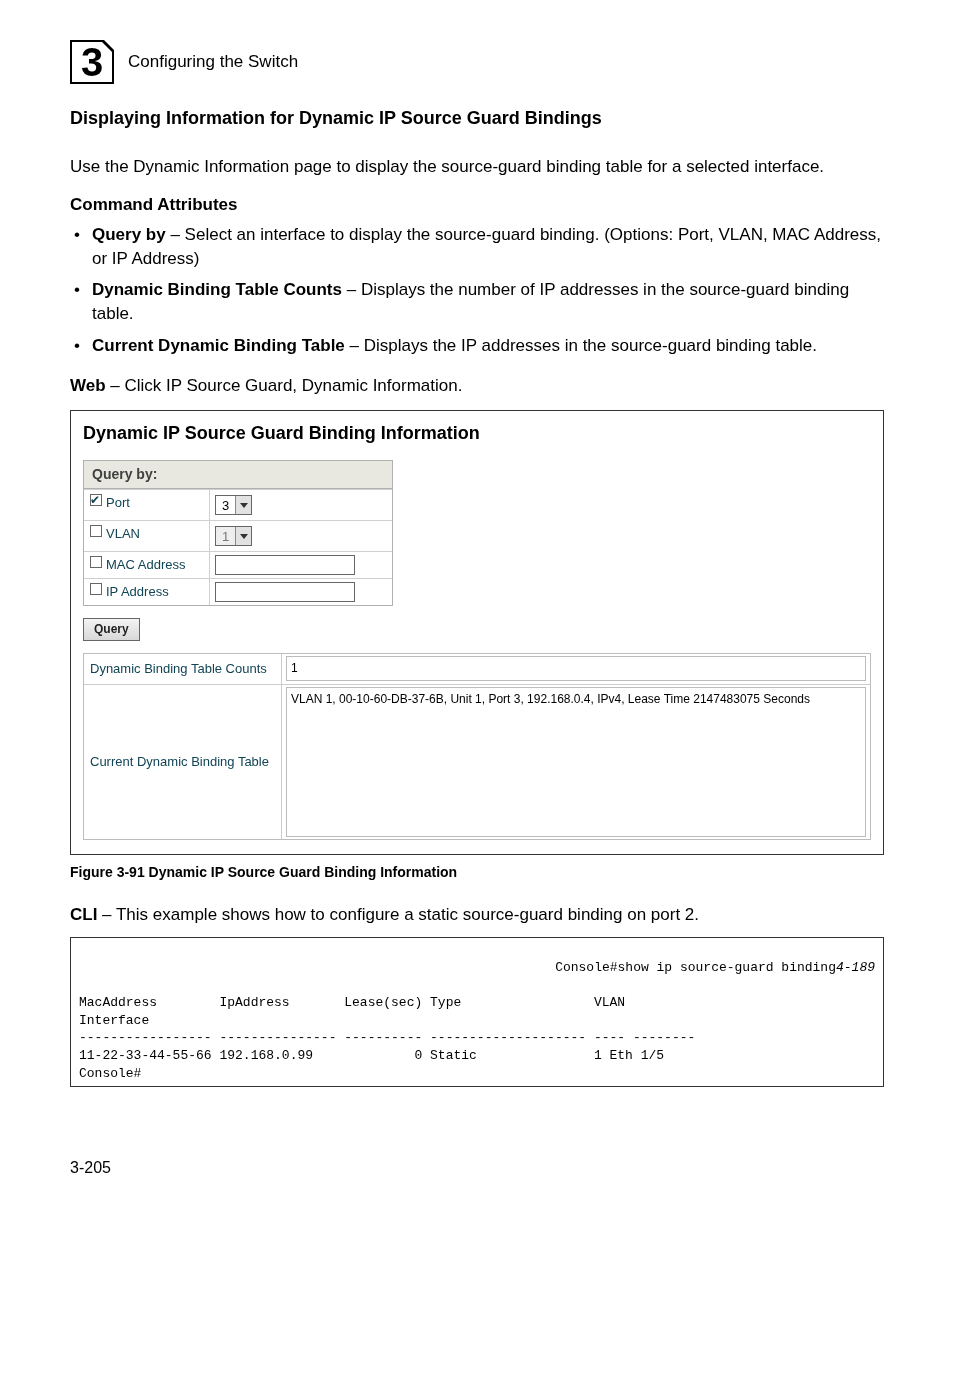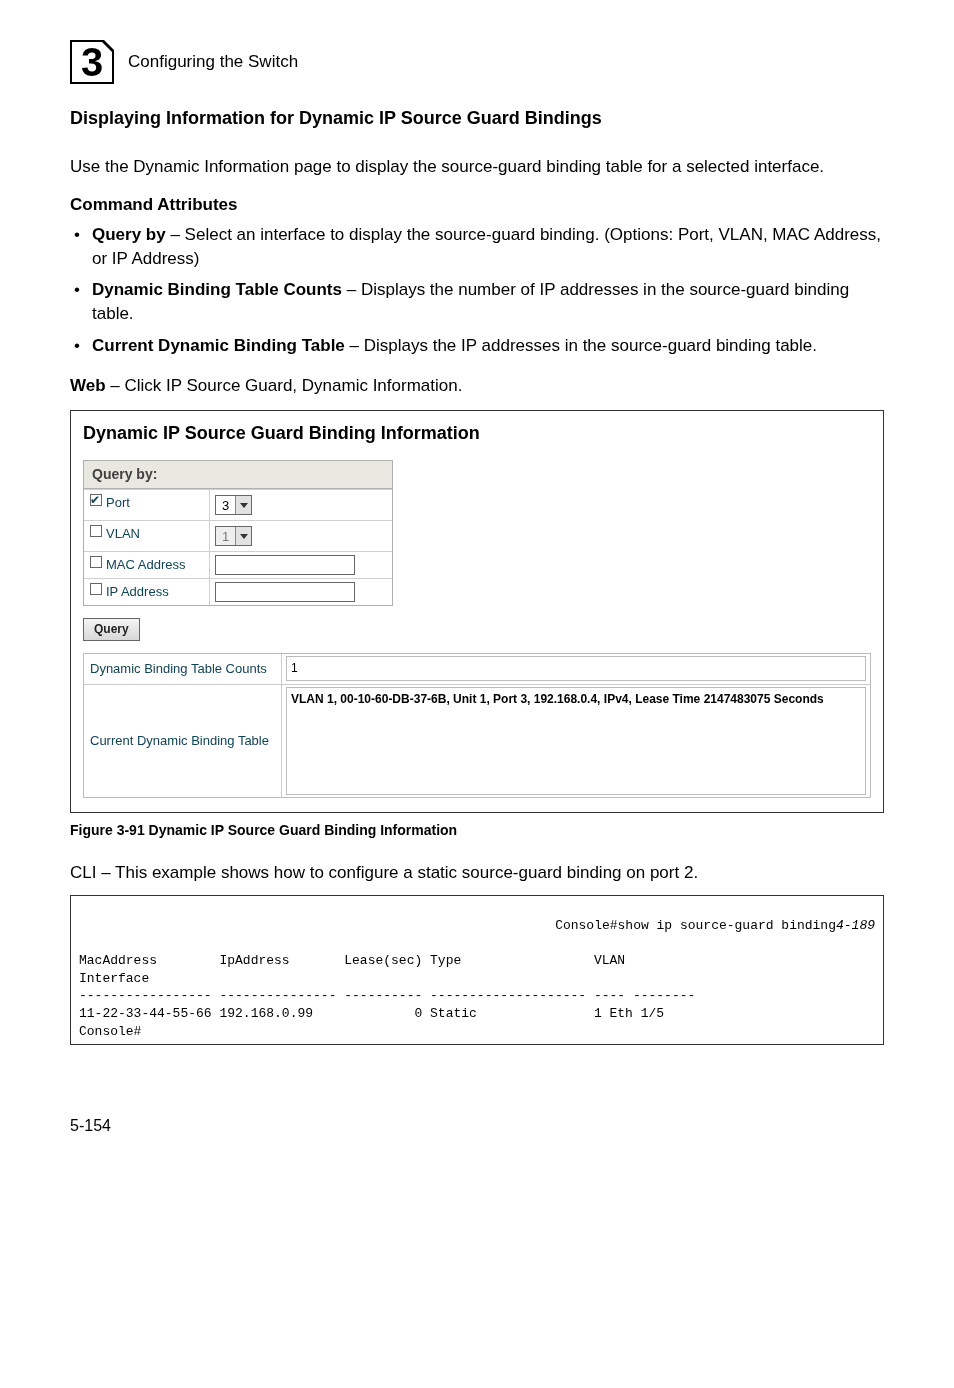--- a/index.html
+++ b/index.html
@@ -236,33 +236,32 @@
     .inner-table {
       border: 1px solid #bcbcbc;
       width: 100%;
       font-size: 12px;
     }
     .inner-cell {
       padding: 3px 4px;
       min-height: 16px;
     }
     .inner-big {
-      height: 108px;
-      font-weight: bold;
+      height: 150px;
     }
     .fig-cap {
       font-size: 14px;
       font-weight: bold;
       margin: 8px 0 20px 0;
     }
     .cli-line {
       margin-bottom: 10px;
     }
     .cli-line b {
-      font-weight: normal;
+      font-weight: bold;
     }
     .code-block {
       border: 1px solid #333;
       font-family: "Courier New", monospace;
       font-size: 13px;
       padding: 4px 8px;
       white-space: pre;
       line-height: 1.35;
       overflow: hidden;
     }
@@ -402,13 +401,13 @@
 
 <div class="code-block">
 <div class="code-row"><span>Console#show ip source-guard binding</span><span class="code-right">4-189</span></div>
 <span>MacAddress        IpAddress       Lease(sec) Type                 VLAN</span>
 <span>Interface</span>
 <span>----------------- --------------- ---------- -------------------- ---- --------</span>
 <span>11-22-33-44-55-66 192.168.0.99             0 Static               1 Eth 1/5</span>
 <span>Console#</span>
 </div>
 
-<div class="page-num">5-154</div>
+<div class="page-num">3-205</div>
 
 </body></html>

